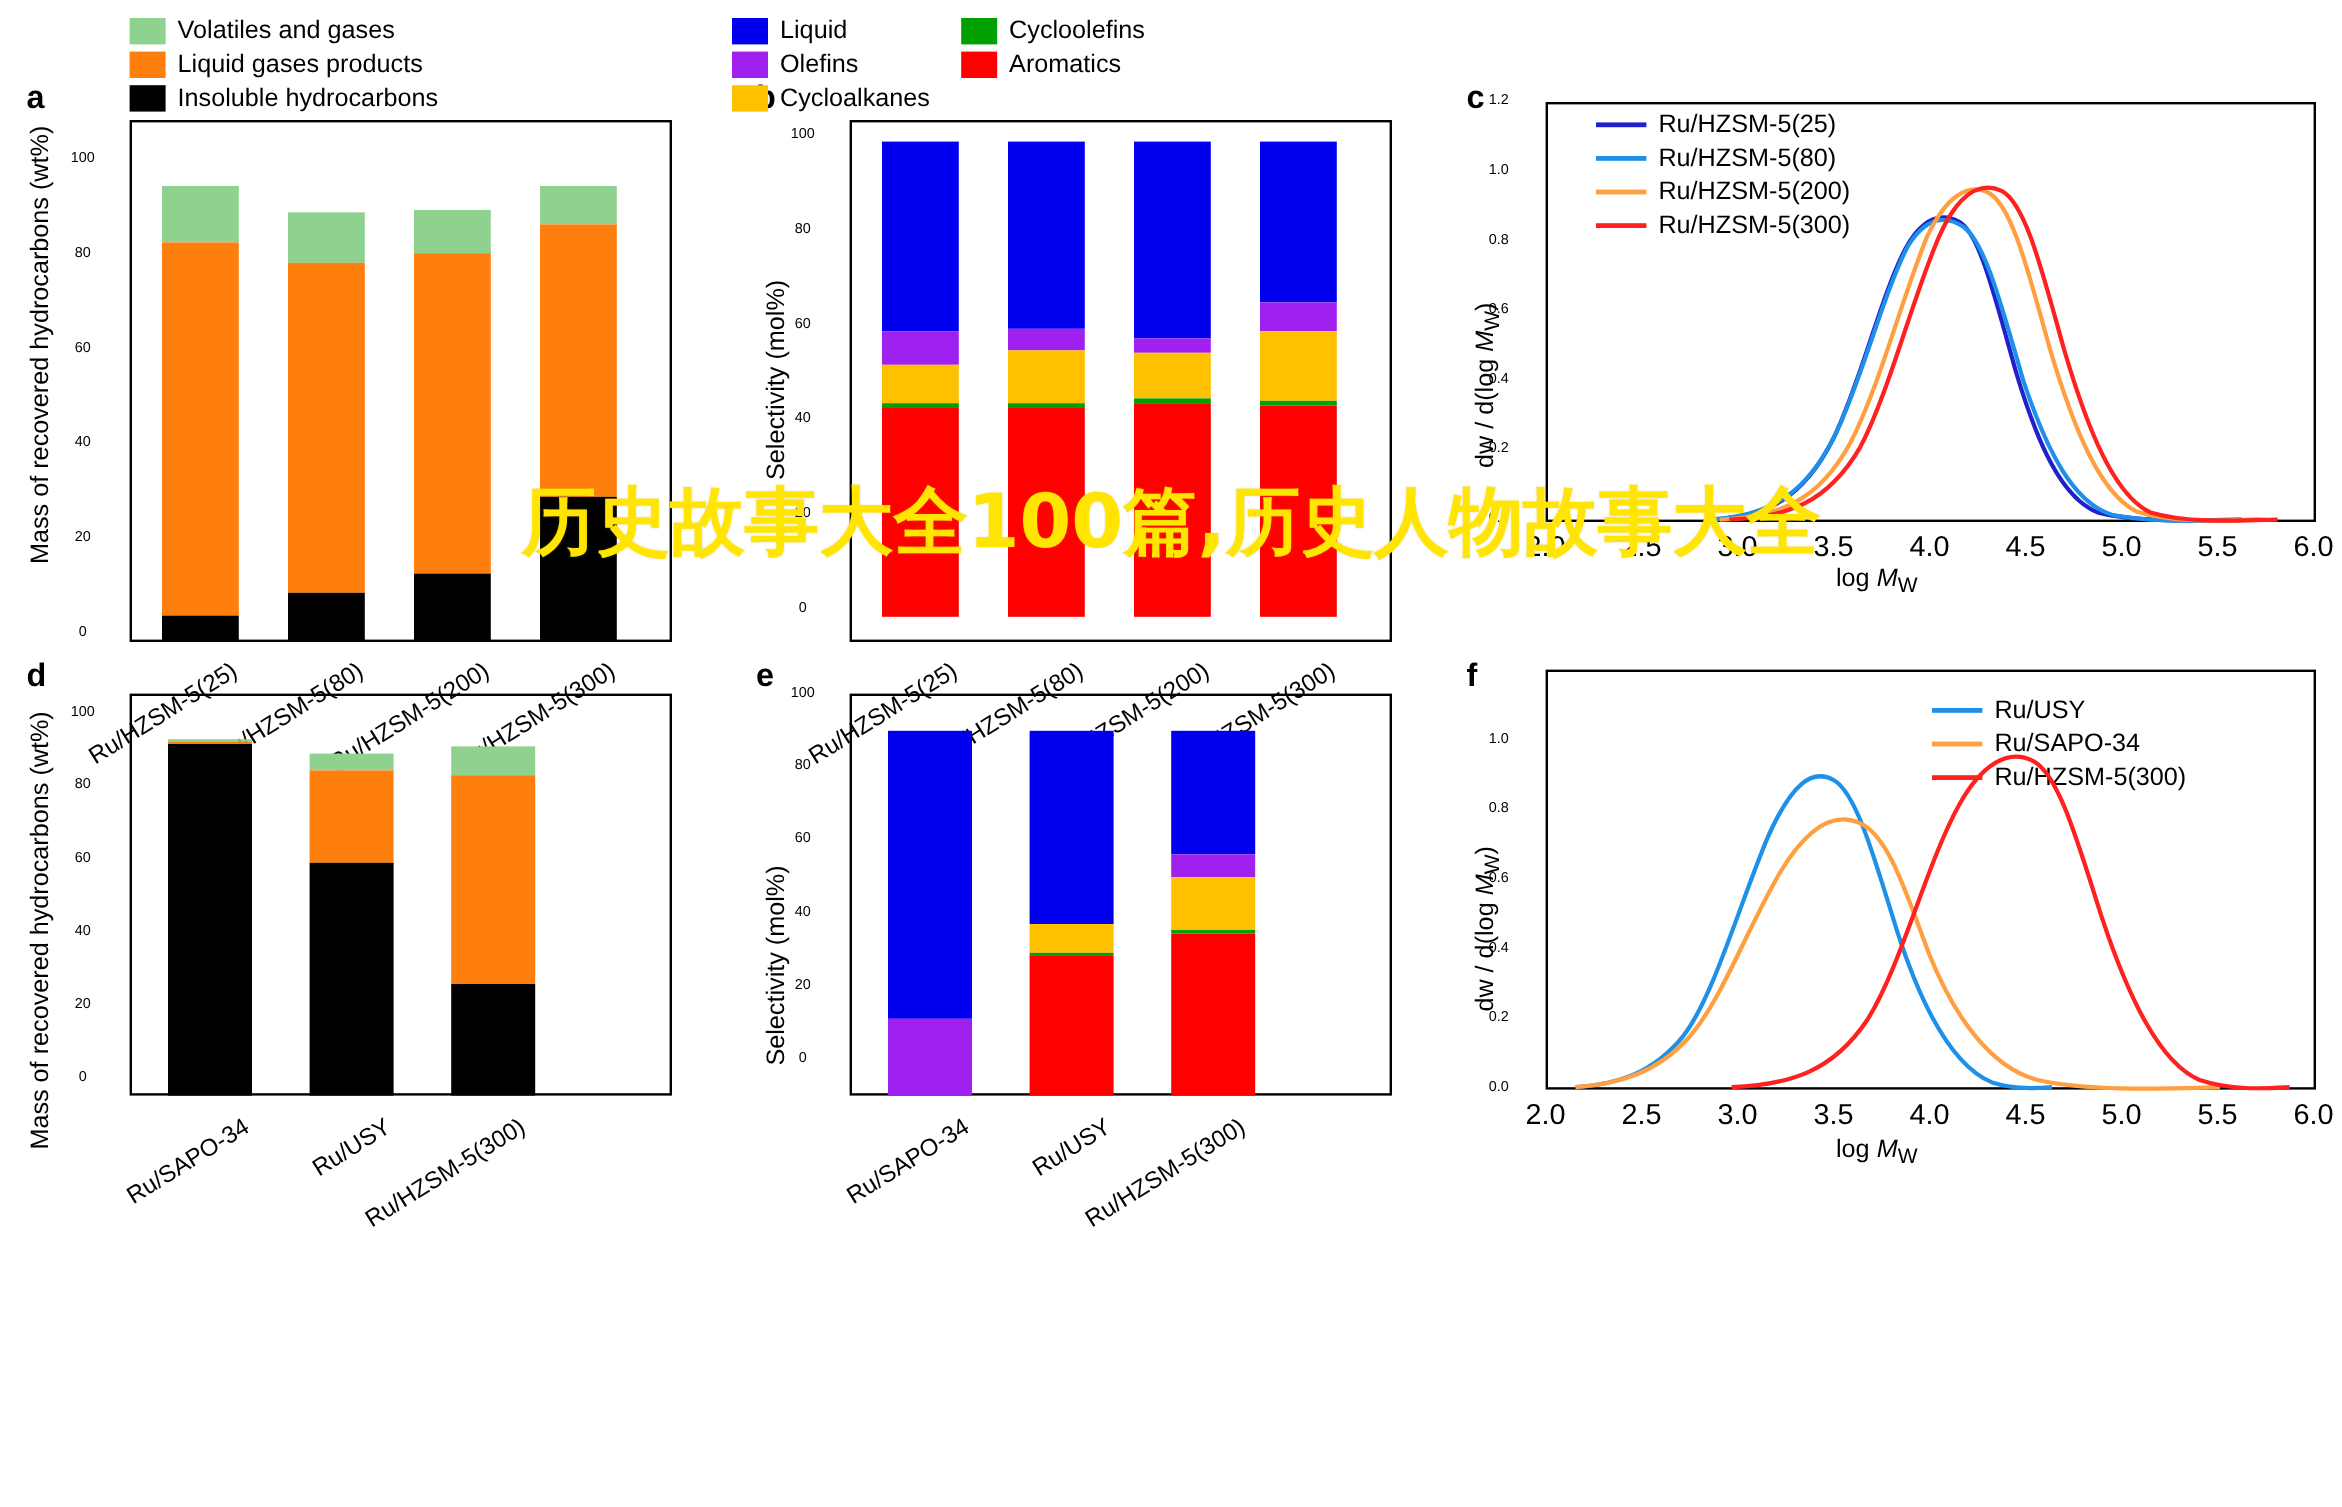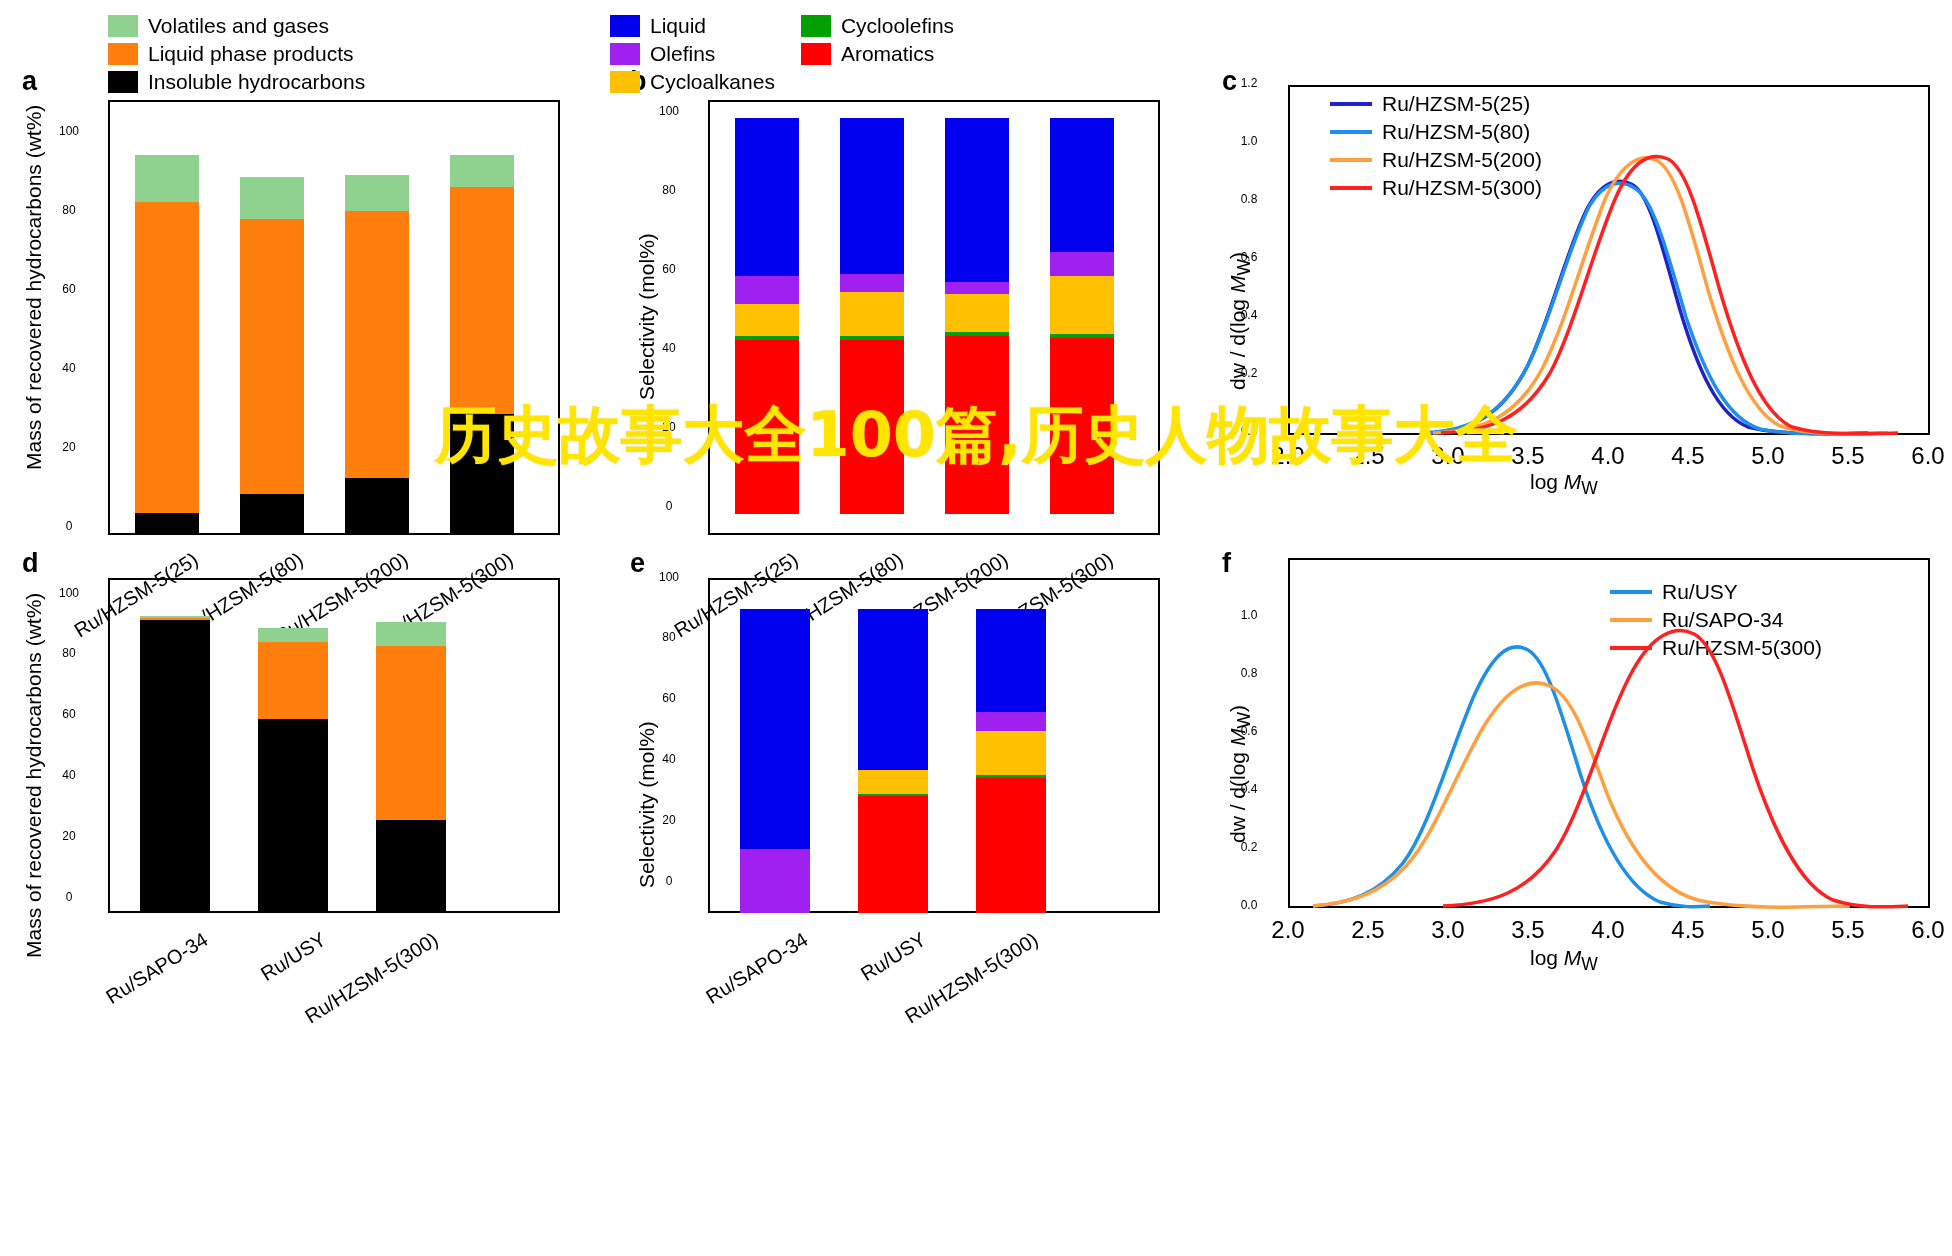--- a/index.html
+++ b/index.html
@@ -33,21 +33,21 @@
     <div class="panel-letter" style="left:22px;top:66px;">a</div>
     <div class="axis-label ylab" style="left:22px;top:470px;transform:rotate(-90deg);">Mass of recovered hydrocarbons (wt%)</div>
 
     <div class="legend" style="left:108px;top:14px;">
       <div class="legend-row">
           <span class="swatch" style="background:#8fd18f;"></span>
           <span class="legend-txt">Volatiles and gases</span>
         </div>
       <div class="legend-row">
           <span class="swatch" style="background:#ff7f0e;"></span>
-          <span class="legend-txt">Liquid phase products</span>
+          <span class="legend-txt">Liquid gases products</span>
         </div>
       <div class="legend-row">
           <span class="swatch" style="background:#000000;"></span>
           <span class="legend-txt">Insoluble hydrocarbons</span>
         </div>
     </div>
 
     <div class="plotbox" style="left:108px;top:100px;width:452px;height:435px;"></div>
 
     <div class="tick" style="left:40px;top:124px;width:58px;">100</div>

